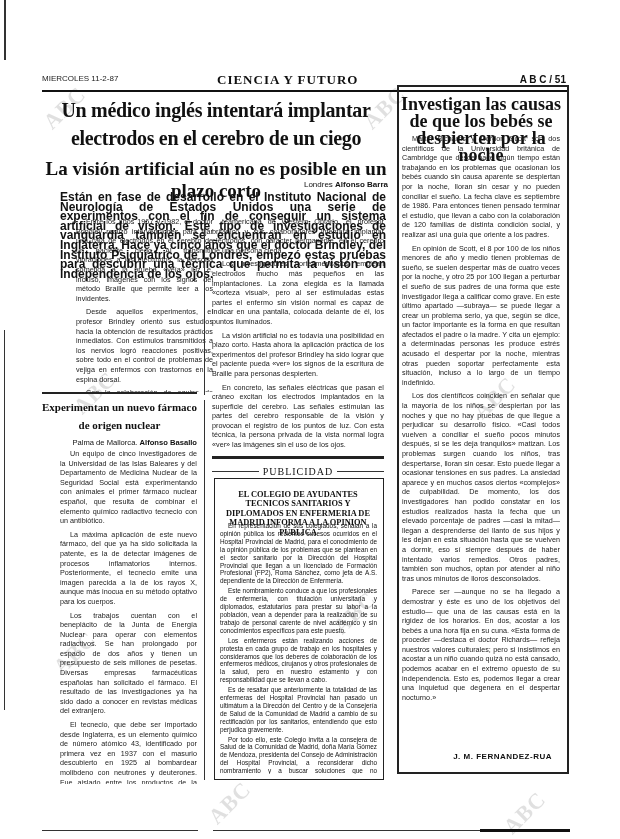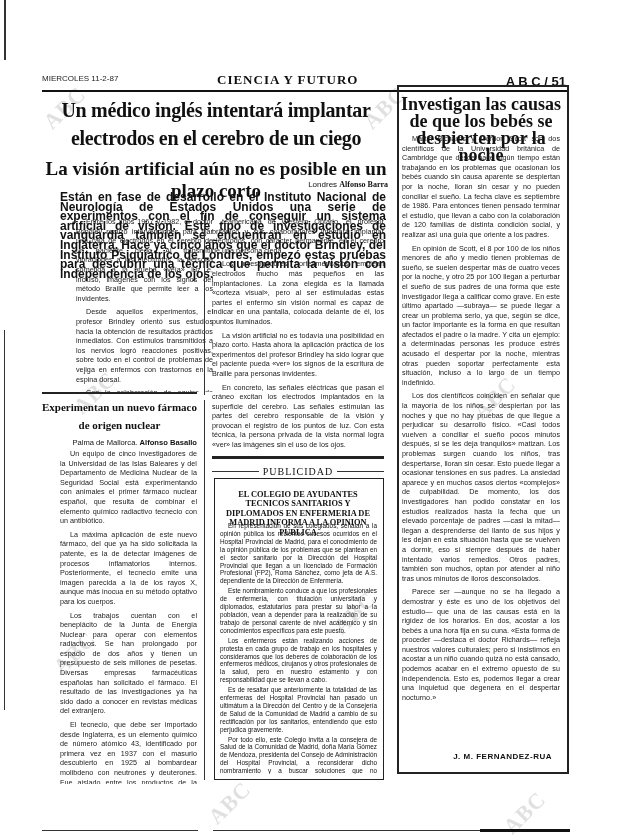--- a/index.html
+++ b/index.html
@@ -5,26 +5,26 @@
   html, body { margin:0; padding:0; }
   body { width:620px; height:839px; background:#fff; position:relative; overflow:hidden; color:#111; font-family:"Liberation Sans", sans-serif; }
   .abs { position:absolute; }
   .serif { font-family:"Liberation Serif", serif; }
   .body-text { font-size:7.2px; line-height:9.6px; text-align:justify; color:#1a1a1a; letter-spacing:0.02px; }
   .body-text p { margin:0 0 4px 0; text-indent:10px; }
   .left-edge { left:4px; width:1.5px; background:#333; }
   .header-row { left:42px; top:74px; width:524px; height:12px; }
   .header-date { left:0; top:0; font-size:8px; color:#222; }
   .header-section { left:175px; top:-2px; font-size:13px; font-weight:bold; letter-spacing:1px; }
-  .header-page { right:0; top:0; font-size:13px; font-weight:bold; }
+  .header-page { right:0; top:0; font-size:10px; font-weight:bold; }
   .rule-top { left:42px; top:90px; width:526px; height:2px; background:#111; }
   .main-head { left:44px; top:96px; width:344px; text-align:center; font-size:20px; line-height:28px; font-weight:bold; letter-spacing:-0.3px; }
   .main-sub { left:44px; top:158px; width:344px; text-align:center; font-size:19px; font-weight:bold; }
   .byline { right:232px; top:180px; font-size:8px; }
-  .byline b { font-weight:bold;font-family:Liberation Serif, serif; }
+  .byline b { font-weight:bold; }
   .lead { left:60px; top:193px; width:326px; font-size:12px; line-height:9.6px; font-weight:bold; text-align:justify; }
   .col1 { left:60px; top:217px; width:137px;margin-left:16px; }
   .col2 { left:212px; top:217px; width:172px; }
   .vrule { width:1px; background:#333; }
   .sidebar-box { left:397px; top:85px; width:168px; height:750px; border:2px solid #222; }
   .sidebar-head { left:400px; top:96px; width:162px; text-align:center; font-size:18px; line-height:17px; font-weight:bold; }
   .sidebar-body { left:402px; top:134px; width:158px; }
   .sidebar-sign { right:60px; top:815px; font-size:8px; font-weight:bold; letter-spacing:0.5px; }
   .sec-rule { left:42px; top:392px; width:155px; height:2px; background:#222; }
   .sec2-head { left:42px; top:398px; width:155px; text-align:center; font-size:11px; line-height:18px; font-weight:bold; }
@@ -77,21 +77,21 @@
   <p>Entre los años 1967 y 1982, el doctor Brindley realizó intervenciones para fijar una caja de electrodos en el cerebro de un paciente ciego. Al transmitir vibraciones a los electrodos, la persona sometida a la prueba «veía» luz e, incluso, imágenes con los signos del método Braille que permite leer a los invidentes.</p>
   <p>Desde aquellos experimentos, el profesor Brindley orientó sus estudios hacia la obtención de resultados prácticos inmediatos. Con estímulos transmitidos a los nervios logró reacciones positivas, sobre todo en el control de problemas de vejiga en enfermos con trastornos en la espina dorsal.</p>
   <p>Con la colaboración de equipo de investigadores que trabajan en la Universidad nor-</p>
 </div>
 
 <div class="abs vrule" style="left:204px;top:215px;height:180px;"></div>
 
 <div class="abs body-text col2" style="height:238px;overflow:hidden;">
   <p>teamericana de Western Ontario, el profesor británico y sus colaboradores intentará implantar electrodos, con carácter permanente, en el cerebro de una persona ciega.</p>
   <p>Los investigadores norteamericanos emplean electrodos mucho más pequeños en las implantaciones. La zona elegida es la llamada «corteza visual», pero al ser estimuladas estas partes el enfermo sin visión normal es capaz de indicar en una pantalla, colocada delante de él, los puntos iluminados.</p>
-  <p>La visión artificial no es todavía una posibilidad en plazo corto. Hasta ahora la aplicación práctica de los experimentos del profesor Brindley ha sido lograr que el paciente pueda «ver» los signos de la escritura de Braille para personas invidentes.</p>
+  <p>La visión artificial no es todavía una posibilidad en plazo corto. Hasta ahora la aplicación práctica de los experimentos del profesor Brindley ha sido lograr que el paciente pueda «ver» los signos de la escritura de Braille para personas despierten.</p>
   <p>En concreto, las señales eléctricas que pasan el cráneo excitan los electrodos implantados en la superficie del cerebro. Las señales estimulan las partes del cerebro responsable de la visión y provocan el registro de los puntos de luz. Con esta técnica, la persona privada de la vista normal logra «ver» las imágenes sin el uso de los ojos.</p>
 </div>
 
 <div class="abs sec-rule"></div>
 <div class="abs sec2-head serif">Experimentan un nuevo fármaco de origen nuclear</div>
 <div class="abs sec2-by">
   <span>Palma de Mallorca.</span>
   <b>Alfonso Basallo</b>
 </div>
 <div class="abs body-text sec2-body" style="height:335px;overflow:hidden;">

